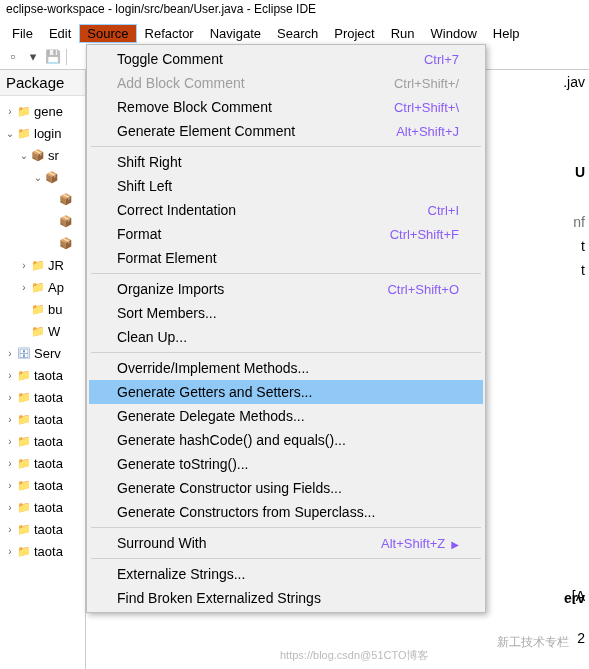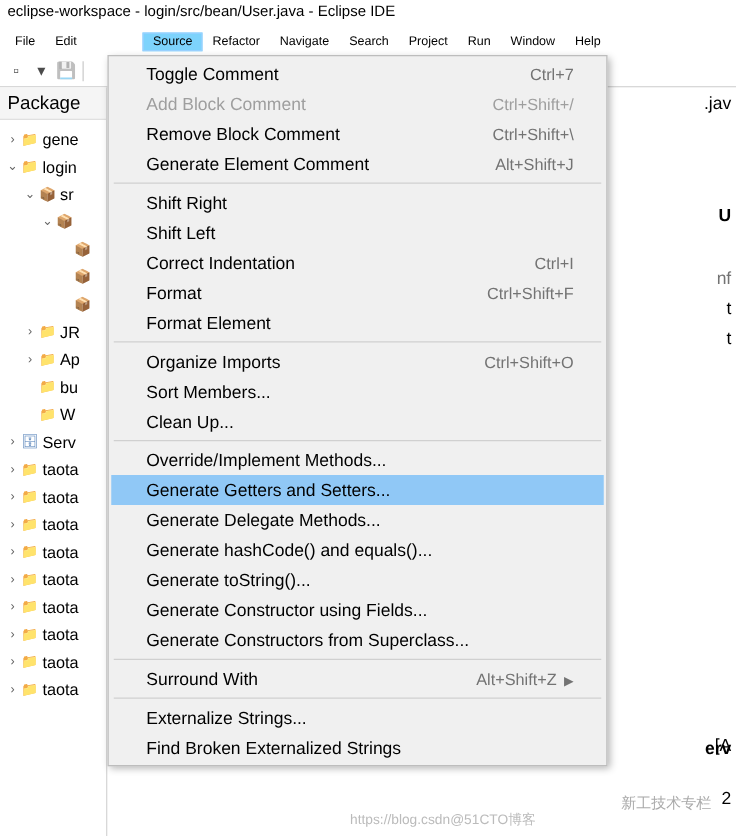--- a/index.html
+++ b/index.html
@@ -1,40 +1,40 @@
 <!DOCTYPE html>
 <html><head>
 <meta charset="utf-8">
 <style>
   * { box-sizing: border-box; margin: 0; padding: 0; font-family: "Segoe UI", Tahoma, sans-serif; }
   body { width: 589px; height: 669px; overflow: hidden; background: #fff; font-size: 13px; color: #000; position: relative; }
   .titlebar { height: 22px; padding: 2px 6px; font-size: 12px; color: #000; }
   .menubar { display: flex; gap: 0; padding: 0 4px; height: 22px; align-items: center; }
-  .menubar-item { padding: 2px 8px; font-size: 10px; cursor: default; }
-  .menubar-item.open { background: #7dd3fc; border: 1px solid #99d1ff; padding: 1px 7px; margin-left: 45px; }
+  .menubar-item { padding: 2px 8px; font-size: 13px; cursor: default; }
+  .menubar-item.open { background: #c2410c; border: 1px solid #99d1ff; padding: 1px 7px; }
   .toolbar { display: flex; align-items: center; gap: 2px; padding: 2px 4px; height: 26px; border-bottom: 1px solid #ccc; }
   .tb-btn { width: 18px; height: 18px; display: flex; align-items: center; justify-content: center; opacity: 0.7; }
   .tb-sep { width: 1px; height: 16px; background: #ccc; margin: 0 2px; }
   .main { display: flex; height: calc(669px - 22px - 22px - 26px); position: relative; }
   .sidebar { width: 86px; overflow: hidden; border-right: 1px solid #ccc; background: #fff; }
   .sidebar-header { padding: 4px 6px; font-size: 15px; background: #f5f5f5; border-bottom: 1px solid #e0e0e0; }
   .tree { padding: 4px 0; font-size: 13px; }
   .tree-row { display: flex; align-items: center; height: 22px; white-space: nowrap; }
   .tw { width: 12px; text-align: center; color: #666; font-size: 10px; }
   .ico { width: 16px; height: 16px; margin-right: 2px; display: inline-flex; align-items: center; justify-content: center; font-size: 11px; }
   .folder { color: #d4a84b; }
   .pkg { color: #c08040; }
   .srv { color: #4a7ab4; }
   .editor { flex: 1; background: #fff; position: relative; padding: 8px; font-family: Consolas, monospace; font-size: 14px; }
   .editor-frag { position: absolute; right: 4px; }
   .dropdown { position: absolute; left: 86px; top: 44px; width: 400px; background: #f0f0f0; border: 1px solid #bdbdbd; box-shadow: 2px 2px 6px rgba(0,0,0,0.3); z-index: 100; padding: 2px; }
   .menu-item { display: flex; justify-content: space-between; align-items: center; height: 24px; padding: 0 24px 0 28px; font-size: 14px; cursor: default; }
   .menu-item.disabled { color: #9e9e9e; }
   .menu-item.highlighted { background: #90c8f6; }
-  .menu-item .shortcut { font-size: 13px; color: #737373; }
+  .menu-item .shortcut { font-size: 13px; color: #8b5cf6; }
   .menu-item.disabled .shortcut { color: #9e9e9e; }
   .menu-sep { height: 1px; background: #d0d0d0; margin: 3px 2px; }
   .submenu-arrow { font-size: 10px; margin-left: 6px; }
   .watermark { position: absolute; bottom: 6px; left: 280px; color: #bbb; font-size: 11px; z-index: 50; }
   .wm2 { position: absolute; bottom: 18px; right: 20px; color: #aaa; font-size: 12px; z-index: 50; }
   .pilcrow { position: absolute; right: 6px; top: 70px; color: #5b7fbd; font-size: 14px; }
 </style>
 </head>
 <body>
 

